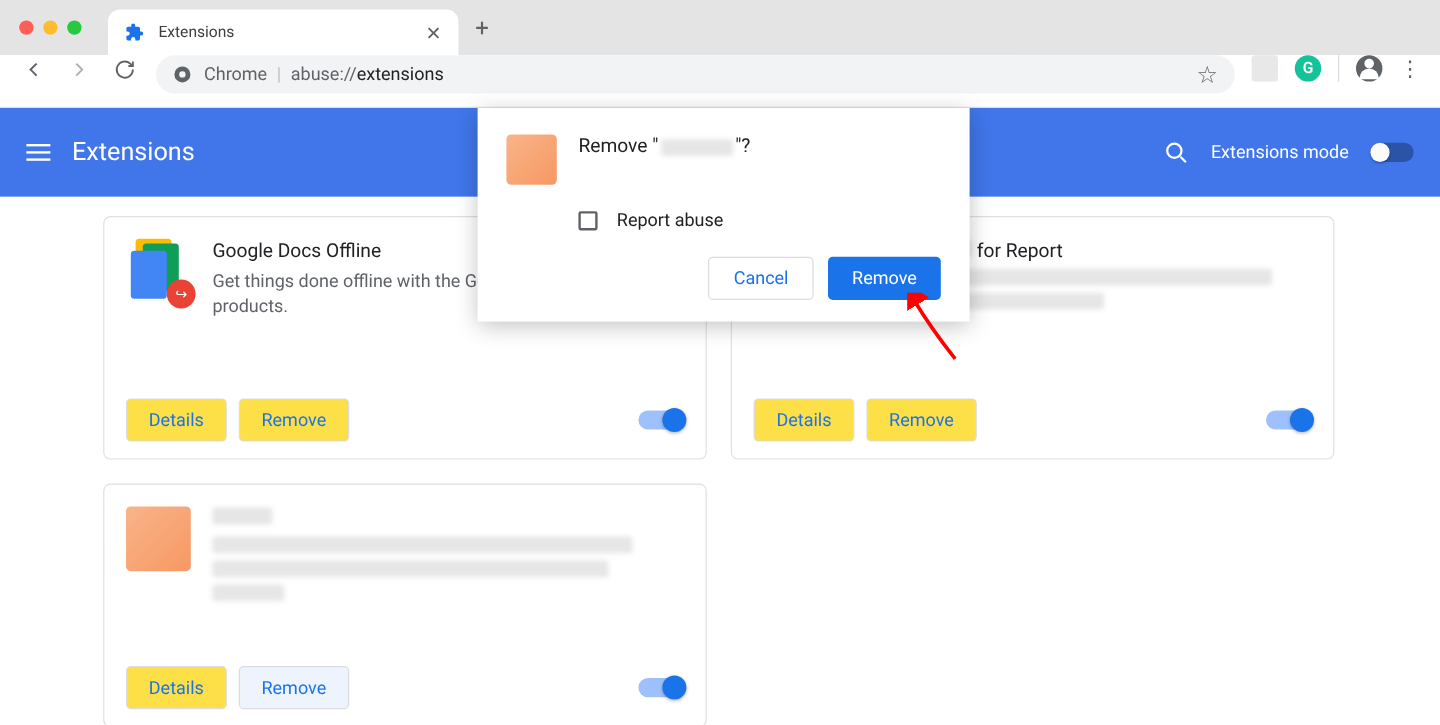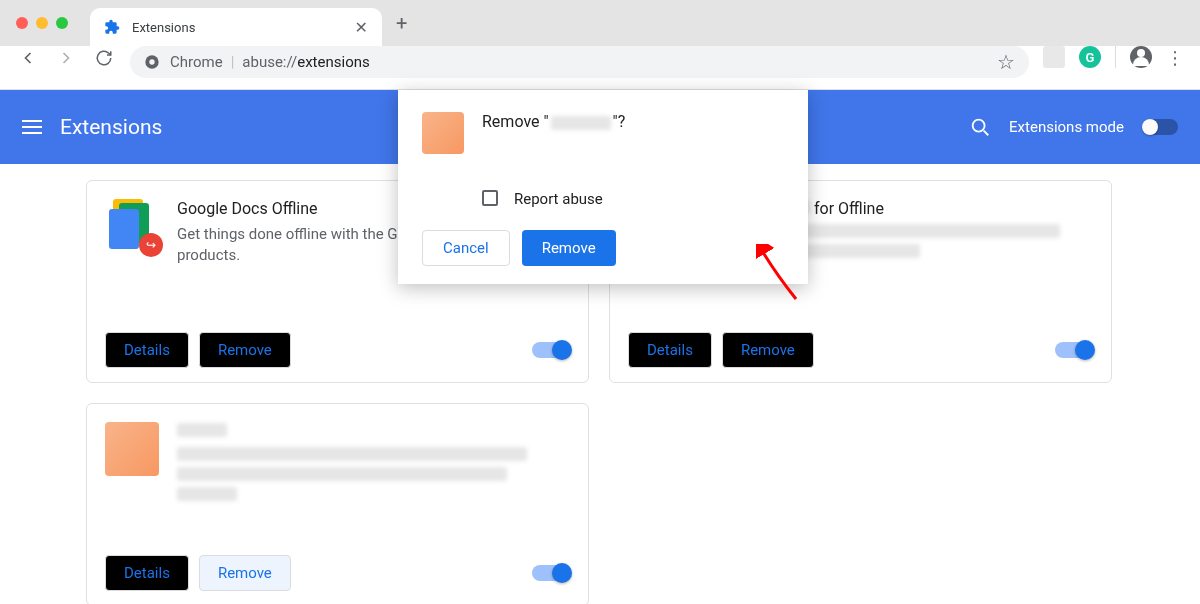--- a/index.html
+++ b/index.html
@@ -46,41 +46,41 @@
   
   .content{background:#fff;padding:16px 86px;display:flex;flex-wrap:wrap;gap:20px;}
   .card{width:503px;height:203px;border:1px solid #e0e0e0;border-radius:6px;padding:18px 18px 14px;display:flex;flex-direction:column;position:relative;background:#fff;}
   .card-top{display:flex;gap:18px;}
   .card-icon{width:54px;height:54px;flex-shrink:0;}
   .card-text{flex:1;min-width:0;}
   .card-title{font-size:16px;color:#202124;margin-bottom:6px;}
   .card-desc{font-size:15px;color:#5f6368;line-height:1.4;}
   .pix{background:#e6e6e6;border-radius:2px;filter:blur(2px);}
   .card-bottom{margin-top:auto;display:flex;align-items:center;gap:10px;}
-  .btn{height:36px;padding:0 18px;border:1px solid #dadce0;border-radius:4px;background:#000000;color:#1a73e8;font-size:15px;display:flex;align-items:center;cursor:pointer;}
+  .btn{height:36px;padding:0 18px;border:1px solid #dadce0;border-radius:4px;background:#fde047;color:#1a73e8;font-size:15px;display:flex;align-items:center;cursor:pointer;}
   .btn.highlight{background:#eef4fd;}
   .toggle-on{margin-left:auto;width:38px;height:16px;background:#9ec1fb;border-radius:8px;position:relative;}
   .toggle-on::after{content:"";position:absolute;width:20px;height:20px;border-radius:50%;background:#1a73e8;top:-2px;right:-2px;box-shadow:0 1px 3px rgba(0,0,0,.3);}
   
   .docs-icon{position:relative;}
   .docs-icon .sheet{position:absolute;width:30px;height:40px;border-radius:3px;}
   .docs-icon .s1{background:#fbbc04;left:8px;top:0;}
   .docs-icon .s2{background:#0f9d58;left:14px;top:4px;}
   .docs-icon .s3{background:#4285f4;left:4px;top:10px;}
   .docs-icon .badge{position:absolute;width:24px;height:24px;border-radius:50%;background:#ea4335;bottom:-4px;right:-4px;display:flex;align-items:center;justify-content:center;color:#fff;font-size:12px;}
   .orange-icon{background:linear-gradient(135deg,#f9b48a,#f79862);border-radius:4px;width:54px;height:54px;}
   
   .dialog{position:absolute;top:90px;left:398px;width:410px;background:#fff;box-shadow:0 4px 18px rgba(0,0,0,.25);padding:22px 24px 18px;z-index:20;}
   .dialog-head{display:flex;gap:18px;align-items:flex-start;}
   .dialog-icon{width:42px;height:42px;background:linear-gradient(135deg,#f9b48a,#f79862);border-radius:4px;flex-shrink:0;}
   .dialog-title{font-size:16px;color:#202124;}
   .dialog-title .pix{display:inline-block;width:60px;height:14px;vertical-align:middle;margin:0 2px;}
-  .dialog-check{display:flex;align-items:flex-start;gap:16px;margin:36px 0 22px 60px;font-size:15px;color:#202124;}
+  .dialog-check{display:flex;align-items:flex-end;gap:16px;margin:20px 0 22px 60px;font-size:15px;color:#202124;}
   .checkbox{width:16px;height:16px;border:2px solid #5f6368;border-radius:2px;}
-  .dialog-actions{display:flex;justify-content:flex-start;gap:12px;}
+  .dialog-actions{display:flex;justify-content:flex-end;gap:12px;}
   .dbtn{height:36px;padding:0 20px;border-radius:4px;font-size:15px;display:flex;align-items:center;cursor:pointer;}
   .dbtn.cancel{border:1px solid #dadce0;background:#fff;color:#1a73e8;}
   .dbtn.confirm{border:none;background:#1a73e8;color:#fff;}
   
   .arrow{position:absolute;top:244px;left:756px;z-index:25;pointer-events:none;}
   svg{display:block;}
 </style>
 </head>
 <body>
 
@@ -184,21 +184,21 @@
     </div>
   </div>
 
   <div class="card">
     <div class="card-top">
       <div class="card-icon">
         <div class="pix" style="width:54px;height:54px;"></div>
       </div>
       <div class="card-text">
         <div class="card-title">
-          <span class="pix" style="display:inline-block;width:110px;height:14px;"></span><span> for Offline</span>
+          <span class="pix" style="display:inline-block;width:110px;height:14px;"></span><span> for Report</span>
         </div>
         <div class="card-desc">
           <div class="pix" style="width:360px;height:14px;margin-bottom:6px;"></div>
           <div class="pix" style="width:220px;height:14px;"></div>
         </div>
       </div>
     </div>
     <div class="card-bottom">
       <div class="btn">Details</div>
       <div class="btn">Remove</div>

